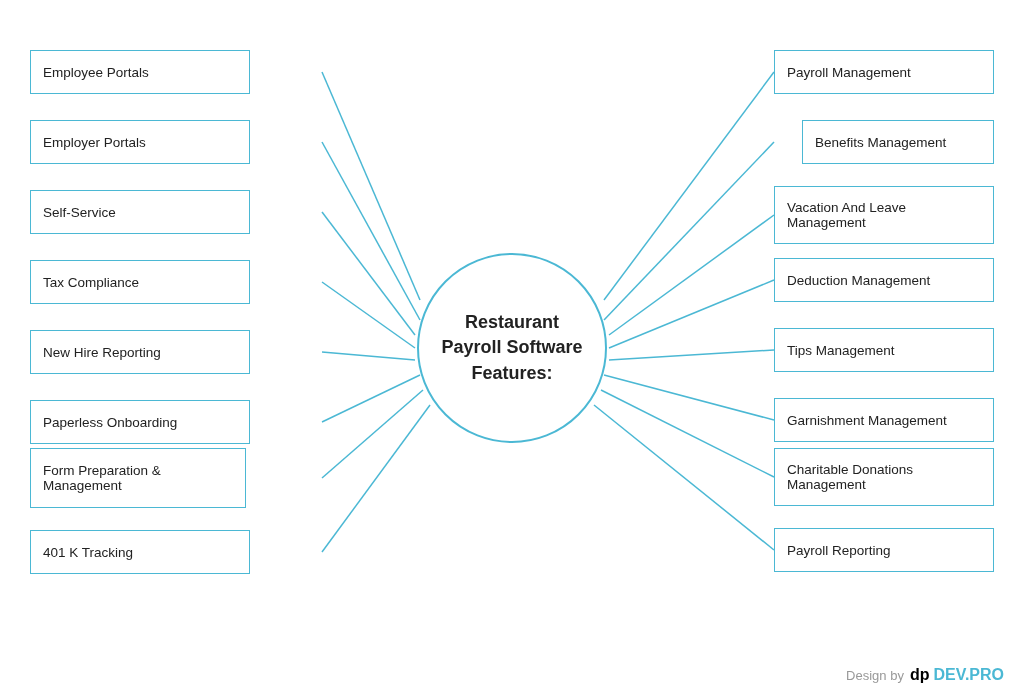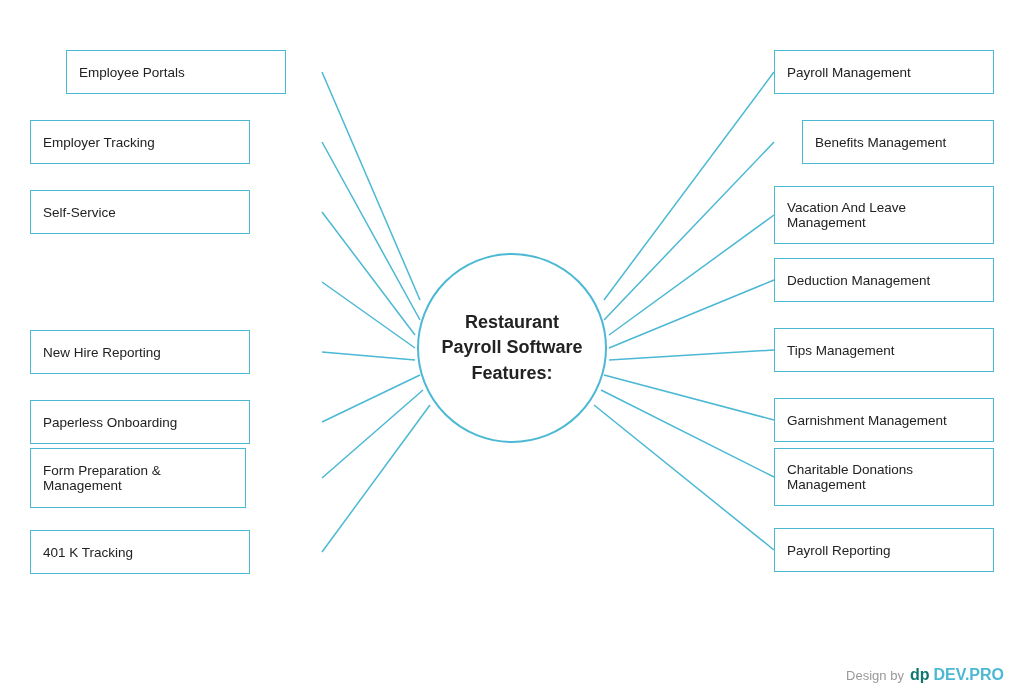--- a/index.html
+++ b/index.html
@@ -58,21 +58,21 @@
       padding: 8px 12px;
       font-size: 13.5px;
       color: #222;
       display: flex;
       align-items: center;
       min-height: 44px;
       z-index: 10;
     }
 
     
-    .box-l1 { width: 220px; left: 30px; top: 50px; margin-left: 36px; }
+    .box-l1 { width: 220px; left: 30px; top: 50px; }
     .box-l2 { width: 220px; left: 30px; top: 120px; }
     .box-l3 { width: 220px; left: 30px; top: 190px; }
     .box-l4 { width: 220px; left: 30px; top: 260px; }
     .box-l5 { width: 220px; left: 30px; top: 330px; }
     .box-l6 { width: 220px; left: 30px; top: 400px; }
     .box-l7 { width: 216px; left: 30px; top: 448px; min-height: 60px; }
     .box-l8 { width: 220px; left: 30px; top: 530px; }
 
     
     .box-r1 { width: 220px; right: 30px; top: 50px; }
@@ -95,21 +95,21 @@
       color: #999;
     }
 
     .devpro-logo {
       display: flex;
       align-items: center;
       gap: 4px;
     }
 
     .devpro-dp {
-      color: #0f766e;
+      color: #000000;
       font-weight: bold;
       font-size: 16px;
     }
 
     .devpro-text {
       color: #4bb8d4;
       font-weight: bold;
       font-size: 16px;
     }
   </style>
@@ -158,24 +158,27 @@
       <span>Restaurant</span><br>
       <span>Payroll Software</span><br>
       <span>Features:</span>
     </div>
   </div>
 
   <div class="feature-box box-l1">
     <span>Employee Portals</span>
   </div>
   <div class="feature-box box-l2">
-    <span>Employer Tracking</span>
+    <span>Employer Portals</span>
   </div>
   <div class="feature-box box-l3">
     <span>Self-Service</span>
+  </div>
+  <div class="feature-box box-l4">
+    <span>Tax Compliance</span>
   </div>
   <div class="feature-box box-l5">
     <span>New Hire Reporting</span>
   </div>
   <div class="feature-box box-l6">
     <span>Paperless Onboarding</span>
   </div>
   <div class="feature-box box-l7">
     <span>Form Preparation &amp; Management</span>
   </div>

